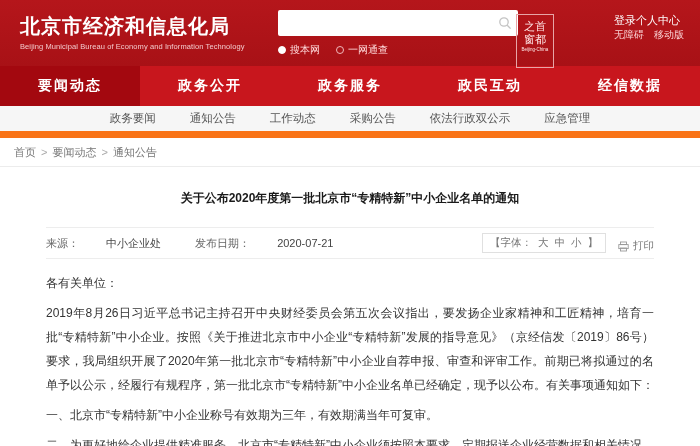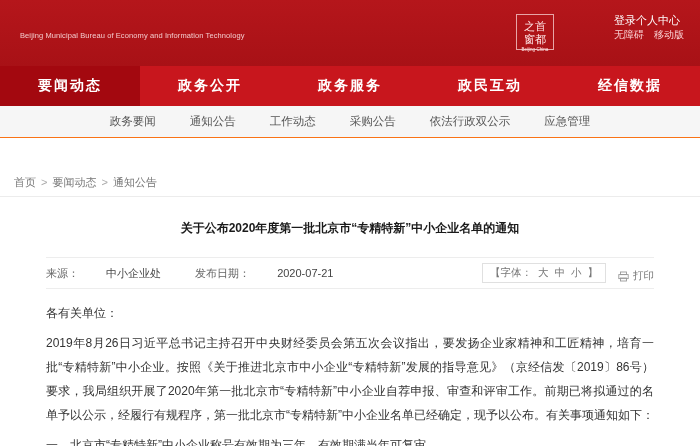--- a/index.html
+++ b/index.html
@@ -93,21 +93,21 @@
     background: transparent;
     display: inline-block;
   }
   .radio-opt.sel .radio-dot { background: #fff; border-color: #fff; }
 
   .gov-seal {
     position: absolute;
     left: 516px;
     top: 14px;
     width: 38px;
-    height: 36px;
+    height: 54px;
     border: 1px solid #e7a5a7;
     color: #ffe6e7;
     font-size: 11px;
     line-height: 1.15;
     text-align: center;
     padding-top: 5px;
     letter-spacing: 0;
   }
   .gov-seal small {
     display: block;
@@ -155,39 +155,38 @@
     position: relative;
   }
   .nav-item.active {
     background: #a3080f;
   }
 
   
   .subnav {
     height: 32px;
     background: #f6f6f6;
-    border-bottom: 1px solid #f97316;
+    border-bottom: 7px solid #f97316;
     display: flex;
     align-items: center;
     justify-content: center;
     gap: 34px;
     font-size: 11.5px;
     color: #555;
   }
 
   
   .crumb {
     height: 28px;
     display: flex;
     align-items: center;
     font-size: 11px;
     color: #777;
     padding: 0 14px;
     gap: 5px;
-    margin-top: 30px;
   }
   .crumb .sep { color: #aaa; }
 
   
   .article {
     border-top: 1px solid #ececec;
     padding: 0 46px;
   }
   .art-title {
     text-align: center;
@@ -248,23 +247,45 @@
     margin: 0 0 6px 0;
     text-align: justify;
     text-indent: 0;
   }
 </style>
 </head>
 <body>
 
 <div class="header">
   <div class="logo-block">
+    <div class="logo-cn">北京市经济和信息化局</div>
     <div class="logo-en">Beijing Municipal Bureau of Economy and Information Technology</div>
   </div>
 
+  <div class="search-block">
+    <div class="search-bar">
+      <input class="search-input" type="text" placeholder="" style="">
+      <span class="search-icon">
+        <svg width="14" height="14" viewBox="0 0 14 14">
+          <circle cx="6" cy="6" r="4.2" fill="none" stroke="#888" stroke-width="1.3"></circle>
+          <line x1="9.2" y1="9.2" x2="12.6" y2="12.6" stroke="#888" stroke-width="1.3"></line>
+        </svg>
+      </span>
+    </div>
+    <div class="search-opts">
+      <label class="radio-opt sel">
+        <span class="radio-dot"></span>
+        <span>搜本网</span>
+      </label>
+      <label class="radio-opt">
+        <span class="radio-dot"></span>
+        <span>一网通查</span>
+      </label>
+    </div>
+  </div>
 
   <div class="gov-seal">
     <span>之首</span>
     <span>窗都</span>
     <small>Beijing-China</small>
   </div>
 
   <div class="header-right">
     <a class="login-link">登录个人中心</a>
     <div class="header-links">

